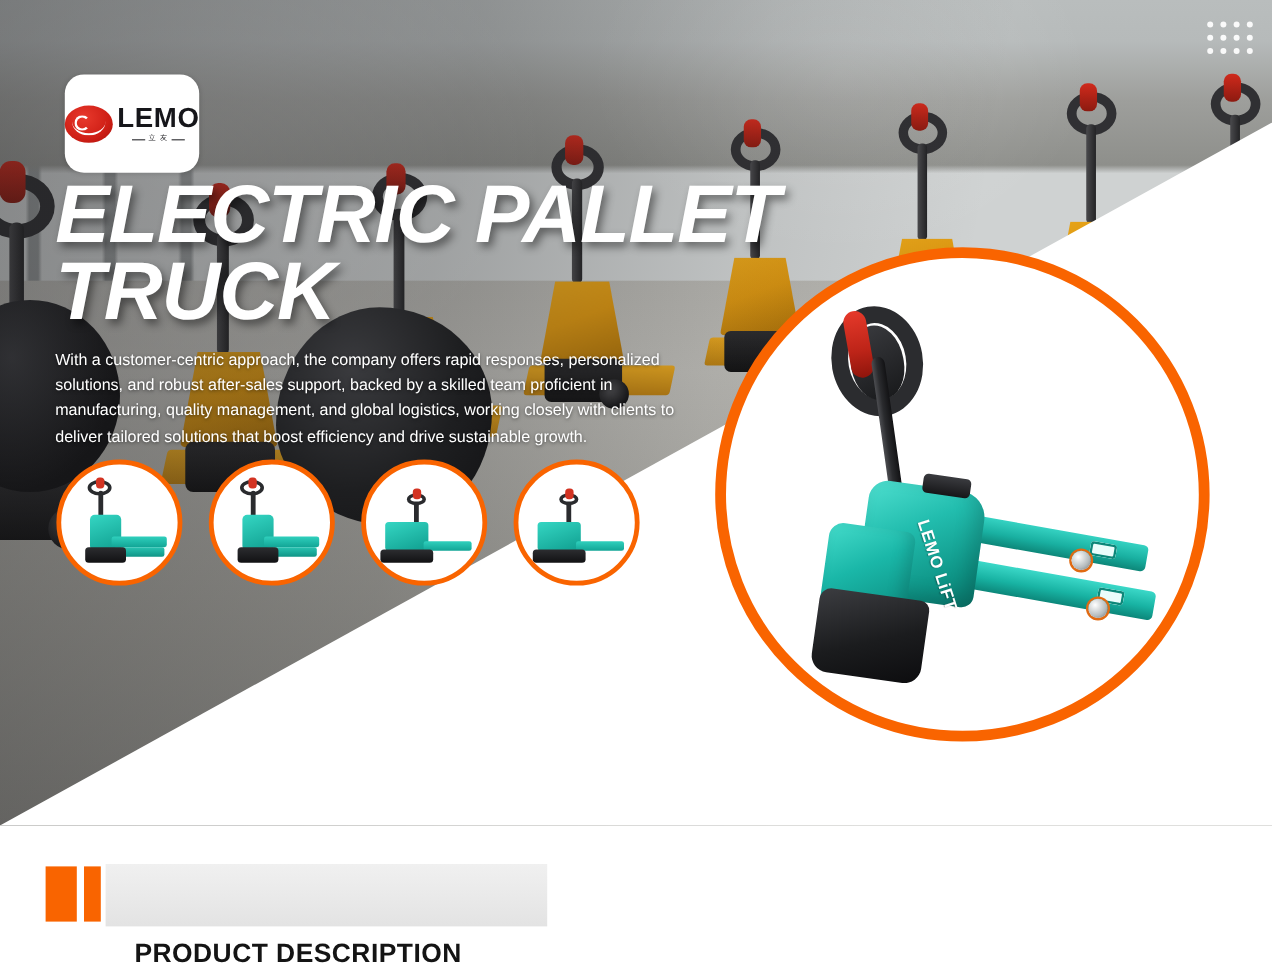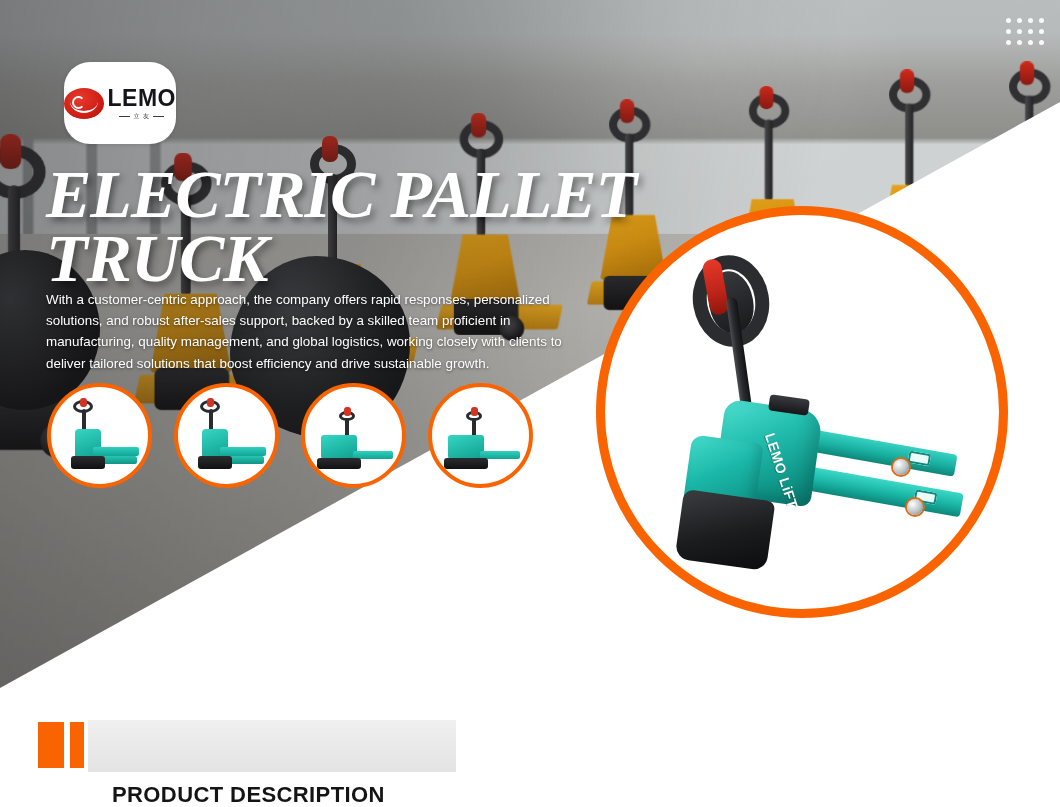--- a/index.html
+++ b/index.html
@@ -153,27 +153,27 @@
     display: block;
     width: 5px; height: 5px;
     border-radius: 50%;
     background: #ffffff;
     opacity: .92;
   }
 
   
   .logo-badge {
     position: absolute;
-    left: 64px; top: 62px;
+    left: 54px; top: 62px;
     width: 112px; height: 82px;
     background: #ffffff;
-    border-radius: 26px;
+    border-radius: 16px;
     display: flex;
     align-items: center;
-    justify-content: flex-end;
+    justify-content: center;
     gap: 4px;
     z-index: 7;
     box-shadow: 0 1px 4px rgba(0,0,0,.14);
   }
   .logo-mark {
     width: 40px; height: 31px;
     background: radial-gradient(ellipse at 40% 32%, #e8392c 0%, #cf1f16 60%, #a91009 100%);
     border-radius: 50%;
     position: relative;
     flex: none;
@@ -211,29 +211,28 @@
     display: flex; align-items: center; gap: 3px;
   }
   .logo-sub span.rule { display:block; width: 11px; height: 1px; background: #3a3a3e; }
 
   
   .hero-title {
     position: absolute;
     left: 46px; top: 148px;
     width: 660px;
     z-index: 5;
-    font-family: Liberation Serif, serif;
+    font-family: Liberation Sans, sans-serif;
     font-style: italic;
     font-weight: 700;
     font-size: 68px;
     line-height: .94;
     letter-spacing: -1px;
     color: #ffffff;
     text-shadow: 3px 4px 7px rgba(0,0,0,.45);
-    margin-top: 15px;
   }
 
   .hero-copy {
     position: absolute;
     left: 46px; top: 289px;
     width: 540px;
     z-index: 5;
     font-family: "Liberation Sans", sans-serif;
     font-size: 13.4px;
     line-height: 1.58;

